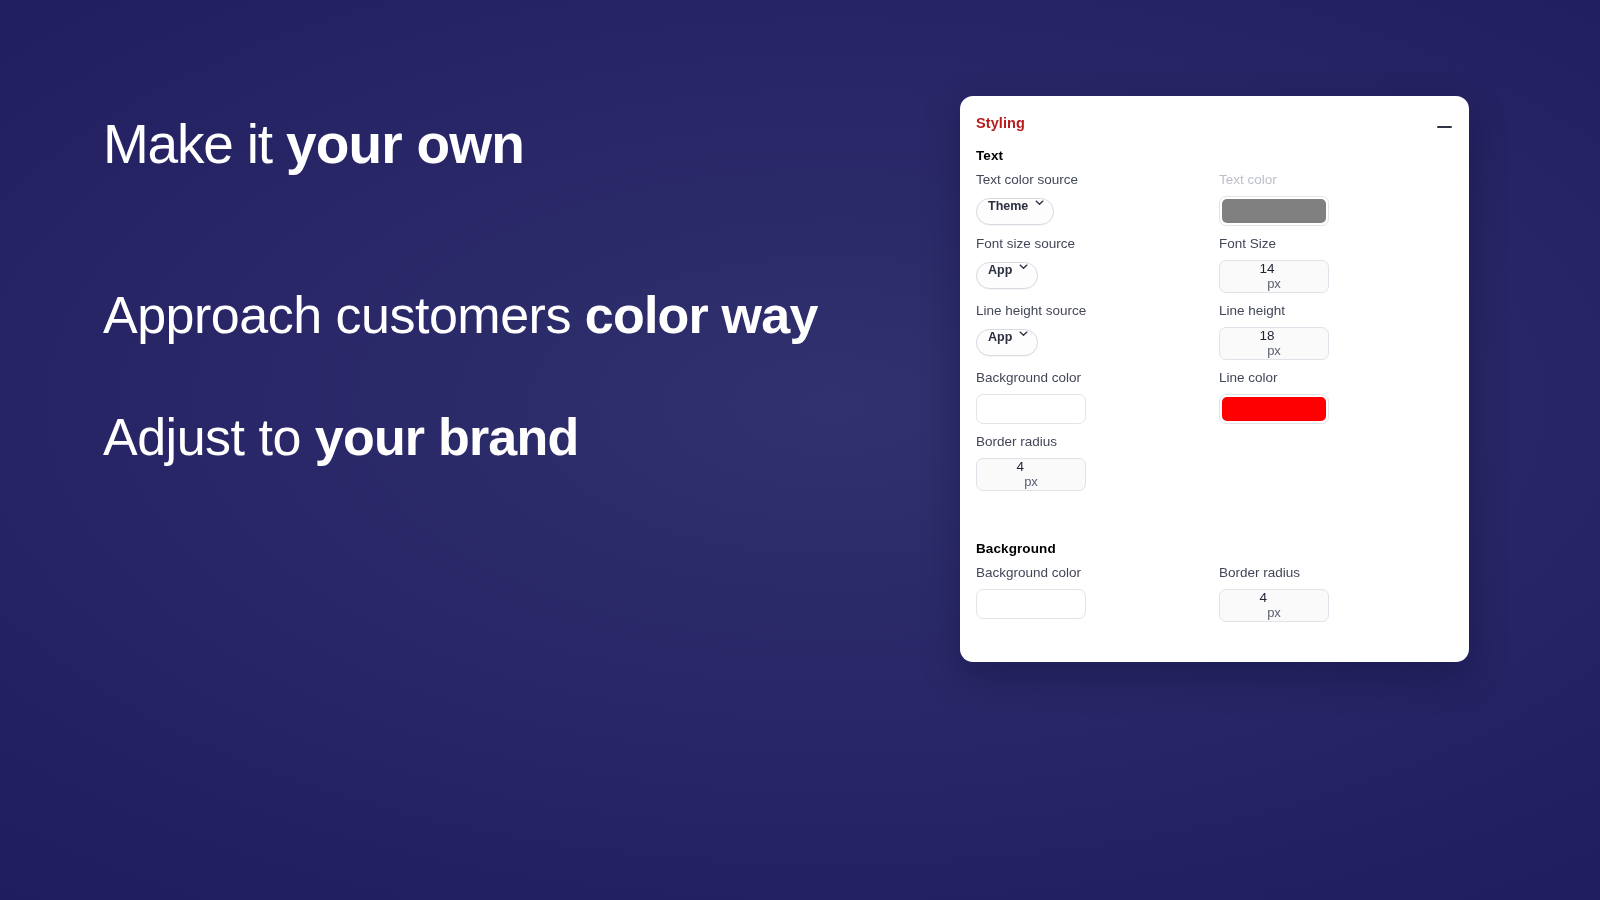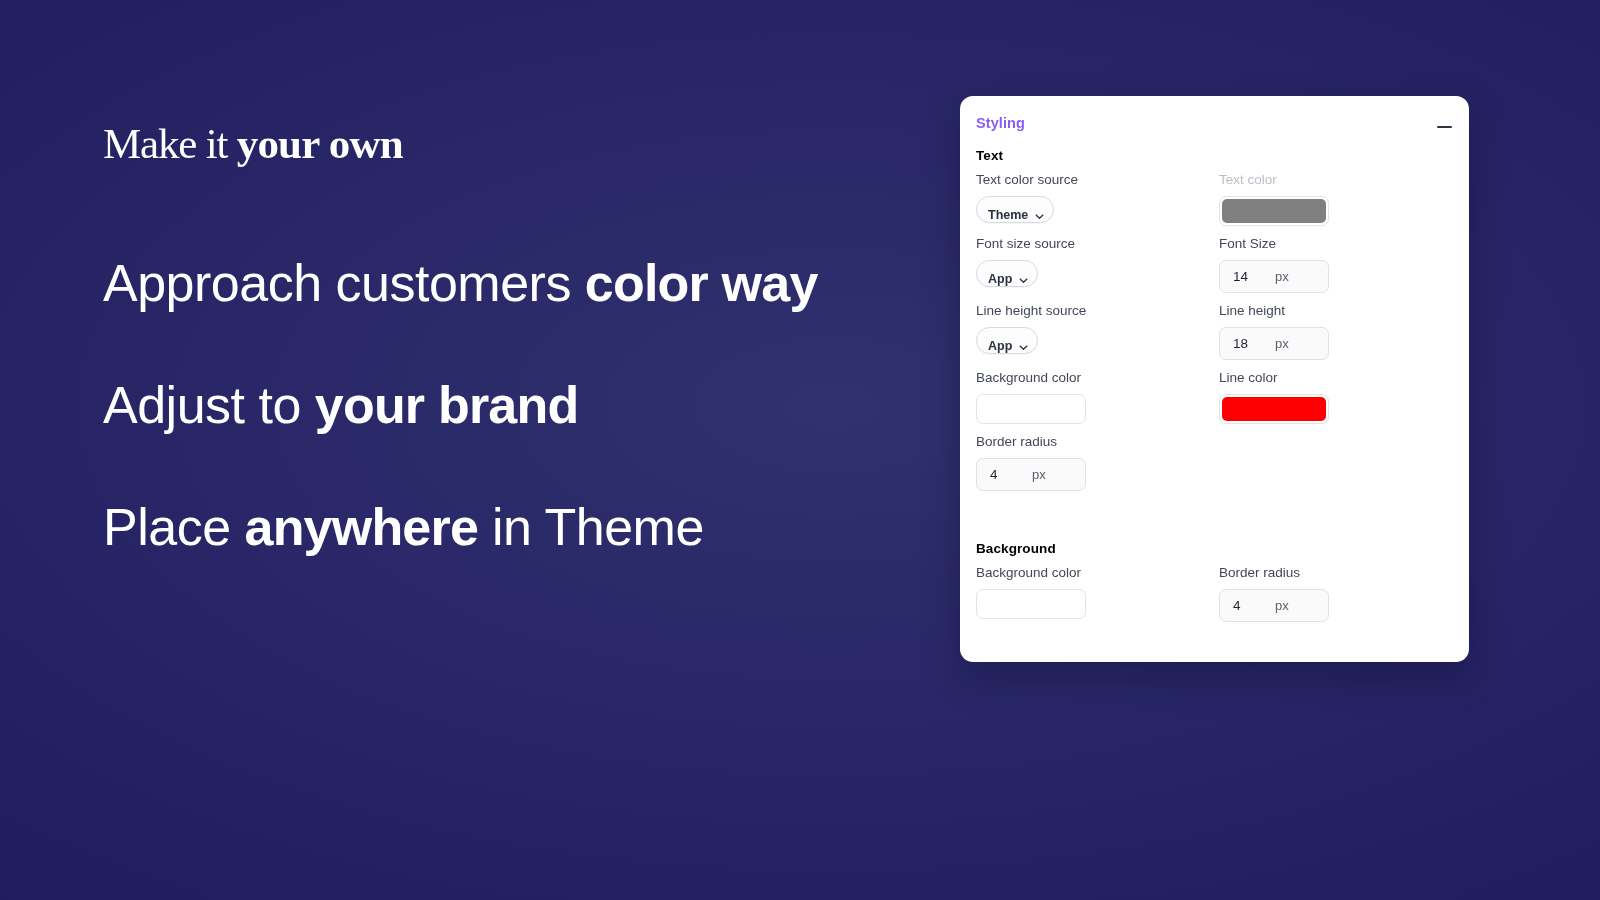--- a/index.html
+++ b/index.html
@@ -35,25 +35,24 @@
     font-weight: 300;
     letter-spacing: -0.5px;
     white-space: nowrap;
     -webkit-font-smoothing: antialiased;
   }
   .headline .em {
     font-weight: 700;
     letter-spacing: -0.8px;
   }
   .headline-1 {
-    font-size: 43px;
+    font-size: 55px;
     line-height: 80px;
     letter-spacing: -1.2px;
-    margin: 0 0 68px 0;
-    font-family: Liberation Serif, serif;
+    margin: 0 0 100px 0;
   }
   .headline-2 {
     font-size: 52px;
     line-height: 62px;
     margin: 0 0 60px 0;
   }
   .headline-3 {
     font-size: 52px;
     line-height: 62px;
     margin: 8px 0 60px 0;
@@ -79,21 +78,21 @@
   .panel-header {
     position: relative;
     height: 52px;
   }
   .panel-title {
     position: absolute;
     left: 16px;
     top: 19px;
     font-size: 14.5px;
     font-weight: 700;
-    color: #8b5cf6;
+    color: #b91c1c;
     letter-spacing: 0.1px;
   }
   .minimize-btn {
     position: absolute;
     right: 11px;
     top: 17px;
     width: 28px;
     height: 28px;
     display: flex;
     align-items: center;
@@ -140,21 +139,21 @@
     margin-bottom: 7px;
     display: block;
   }
   .field-label.disabled {
     color: #bcbfc9;
   }
 
   
   .select-pill {
     display: inline-flex;
-    align-items: flex-end;
+    align-items: flex-start;
     gap: 7px;
     height: 27px;
     padding: 0 9px 0 11px;
     background: #fdfdfd;
     border: 1px solid #d7dae1;
     border-radius: 14px;
     font-size: 12.5px;
     font-weight: 600;
     color: #2b3040;
     box-sizing: border-box;
@@ -174,20 +173,21 @@
   .num-input {
     display: flex;
     align-items: center;
     width: 110px;
     height: 33px;
     background: #fafafa;
     border: 1px solid #dfe2e8;
     border-radius: 7px;
     box-sizing: border-box;
     cursor: text;
+    flex-direction: column;
   }
   .num-value {
     font-size: 13.5px;
     color: #1f2333;
     padding-left: 13px;
     width: 42px;
   }
   .num-unit {
     font-size: 13px;
     color: #5b6071;
@@ -223,23 +223,20 @@
     </div>
 
     <div class="headline headline-2">
       <span>Approach customers </span><span class="em">color way</span><span></span>
     </div>
 
     <div class="headline headline-3">
       <span>Adjust to </span><span class="em">your brand</span><span></span>
     </div>
 
-    <div class="headline headline-4">
-      <span>Place </span><span class="em">anywhere</span><span> in Theme</span>
-    </div>
 
   </div>
 
   <div id="panel">
 
     <div class="panel-header">
       <div class="panel-title">Styling</div>
       <button class="minimize-btn">
         <span class="minimize-bar"></span>
       </button>

